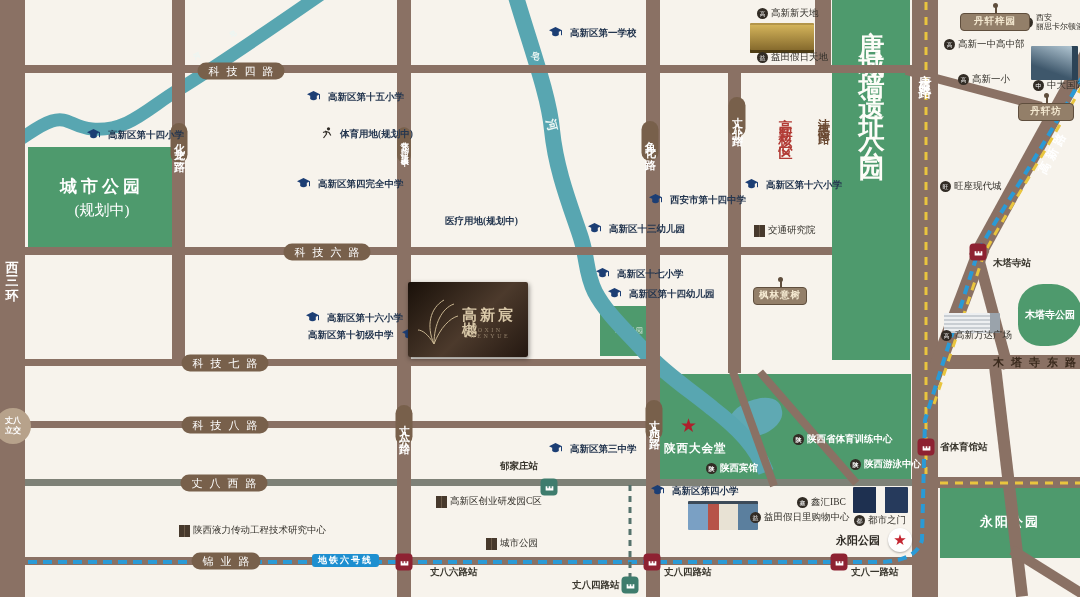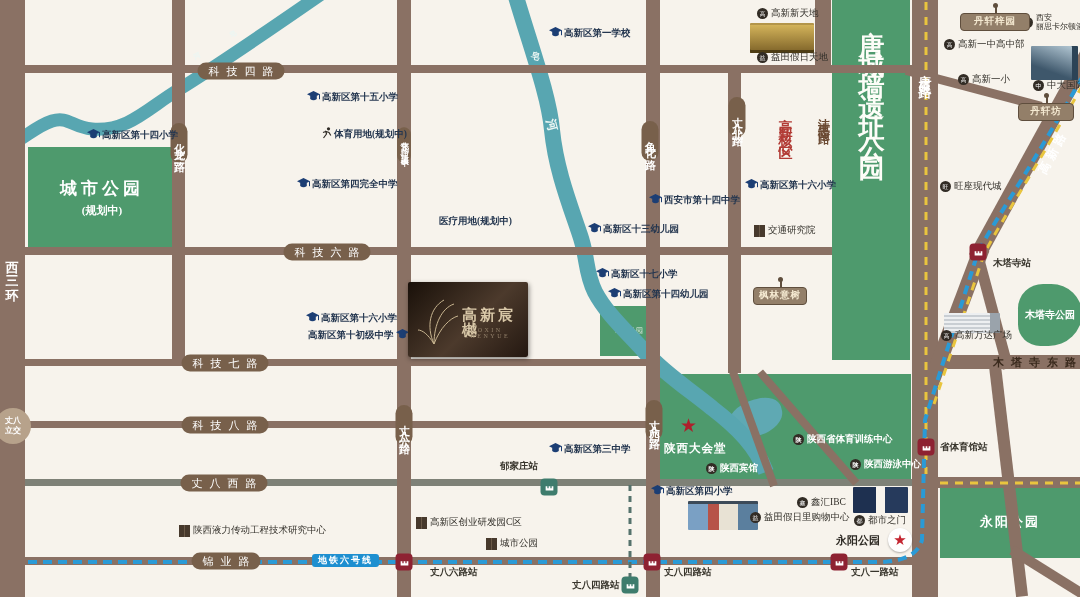--- a/index.html
+++ b/index.html
@@ -11,21 +11,21 @@
   .pill{position:absolute;background:#78604b;color:#fff;border-radius:10px;font-size:11px;
         font-weight:normal;white-space:nowrap;line-height:1;padding:3px 4px 3px 11px;
         letter-spacing:7px;transform:translate(-50%,-50%);z-index:6;}
   .vpill{position:absolute;background:#78604b;color:#fff;border-radius:9px;writing-mode:vertical-rl;
         font-size:11px;font-weight:bold;line-height:1;padding:11px 3px 5px 3px;letter-spacing:6px;
         transform:translate(-50%,-50%);z-index:6;}
   .vpill.small{font-size:8px;letter-spacing:2px;padding:8px 3px 4px 3px;}
   .vtext{position:absolute;writing-mode:vertical-rl;transform:translate(-50%,-50%);
         font-weight:bold;white-space:nowrap;z-index:6;line-height:1;}
   .htext{position:absolute;transform:translate(-50%,-50%);white-space:nowrap;z-index:6;line-height:1;}
-  .sch{position:absolute;display:flex;align-items:center;gap:2px;font-size:9.5px;font-weight:bold;
+  .sch{position:absolute;display:flex;align-items:center;gap:8px;font-size:9.5px;font-weight:bold;
        color:#24364f;white-space:nowrap;z-index:7;line-height:1;}
   .poi{position:absolute;display:flex;align-items:center;gap:3px;font-size:9.5px;
        color:#33302a;white-space:nowrap;z-index:7;line-height:1;}
   .poi.light{color:#fff;font-weight:bold;}
   .pdot{width:11px;height:11px;border-radius:50%;background:#322c25;color:#fff;font-size:6px;
        display:flex;align-items:center;justify-content:center;flex:0 0 auto;}
   .bico{width:11px;height:12px;background:linear-gradient(90deg,#47392c 0 45%,#6b5a48 45% 55%,#47392c 55% 100%);
        flex:0 0 auto;}
   .st-ico{position:absolute;width:17px;height:17px;border-radius:4px;z-index:8;
        transform:translate(-50%,-50%);display:flex;align-items:center;justify-content:center;}
@@ -62,21 +62,21 @@
   .parkz{z-index:1;}
 </style>
 </head>
 <body>
 
 <div id="map">
 
   <div class="park parkz" style="left:28px;top:147px;width:148px;height:101px;display:flex;flex-direction:column;
               align-items:center;justify-content:center;color:#fff;">
     <span style="font-size:17px;font-weight:bold;letter-spacing:4px;">城市公园</span>
-    <span style="font-size:11px;margin-top:3px;font-weight:bold;">(规划中)</span>
+    <span style="font-size:15px;margin-top:3px;">(规划中)</span>
   </div>
   <div class="park parkz" style="left:832px;top:0;width:78px;height:360px;">
     <div class="abs" style="left:50%;top:10px;transform:translateX(-50%);writing-mode:vertical-rl;color:#fdfdf8;
                 font-size:26px;font-weight:bold;letter-spacing:21px;line-height:1;">唐城墙遗址公园</div>
   </div>
   <div class="park parkz" style="left:600px;top:306px;width:58px;height:50px;">
     <div class="abs" style="left:50%;top:20px;transform:translateX(-50%);color:#eaf2ea;font-size:7px;white-space:nowrap;">皂河公园</div>
   </div>
   <div class="park parkz" style="left:653px;top:374px;width:258px;height:109px;"></div>
   <div class="abs parkz" style="left:727px;top:400px;width:56px;height:36px;background:#5fa9b3;
@@ -356,21 +356,21 @@
       <span>陕西游泳中心</span>
     </div>
     <div class="poi" style="left: 754px; top: 225px;">
       <span class="bico"></span>
       <span>交通研究院</span>
     </div>
     <div class="poi" style="left: 179px; top: 525px;">
       <span class="bico"></span>
       <span>陕西液力传动工程技术研究中心</span>
     </div>
-    <div class="poi" style="left: 416px; top: 496px; margin-top: 21px;">
+    <div class="poi" style="left: 436px; top: 496px;">
       <span class="bico"></span>
       <span>高新区创业研发园C区</span>
     </div>
     <div class="poi" style="left: 486px; top: 538px;">
       <span class="bico"></span>
       <span>城市公园</span>
     </div>
     <div class="st-ico st-red" style="left: 404px; top: 562px;">
       <svg width="12" height="12" viewBox="0 0 14 14">
         <path d="M2.5,10.5 V5.5 h2 V8 h1.5 V5.5 h2 V8 h1.5 V5.5 h2 v5 z" fill="#fff"></path>

